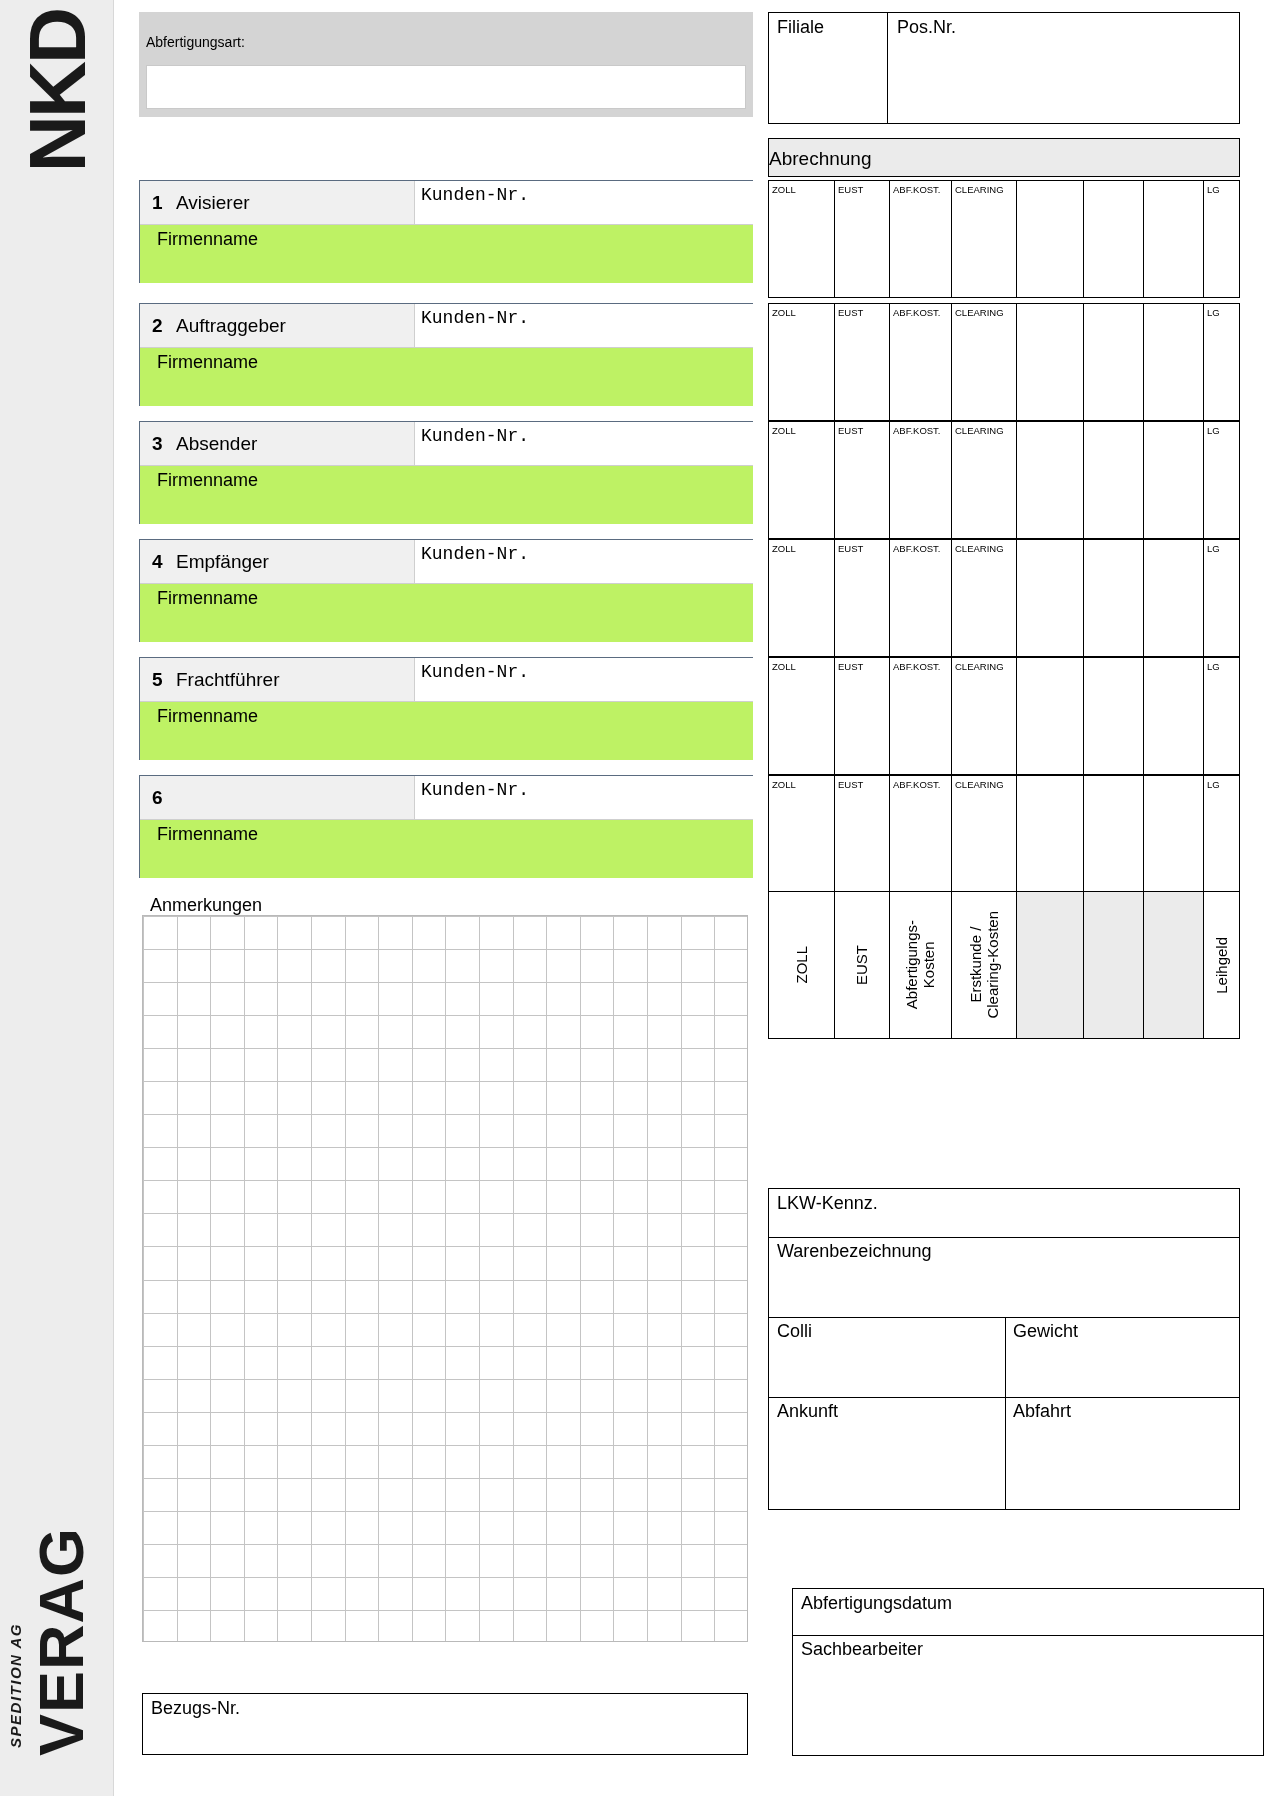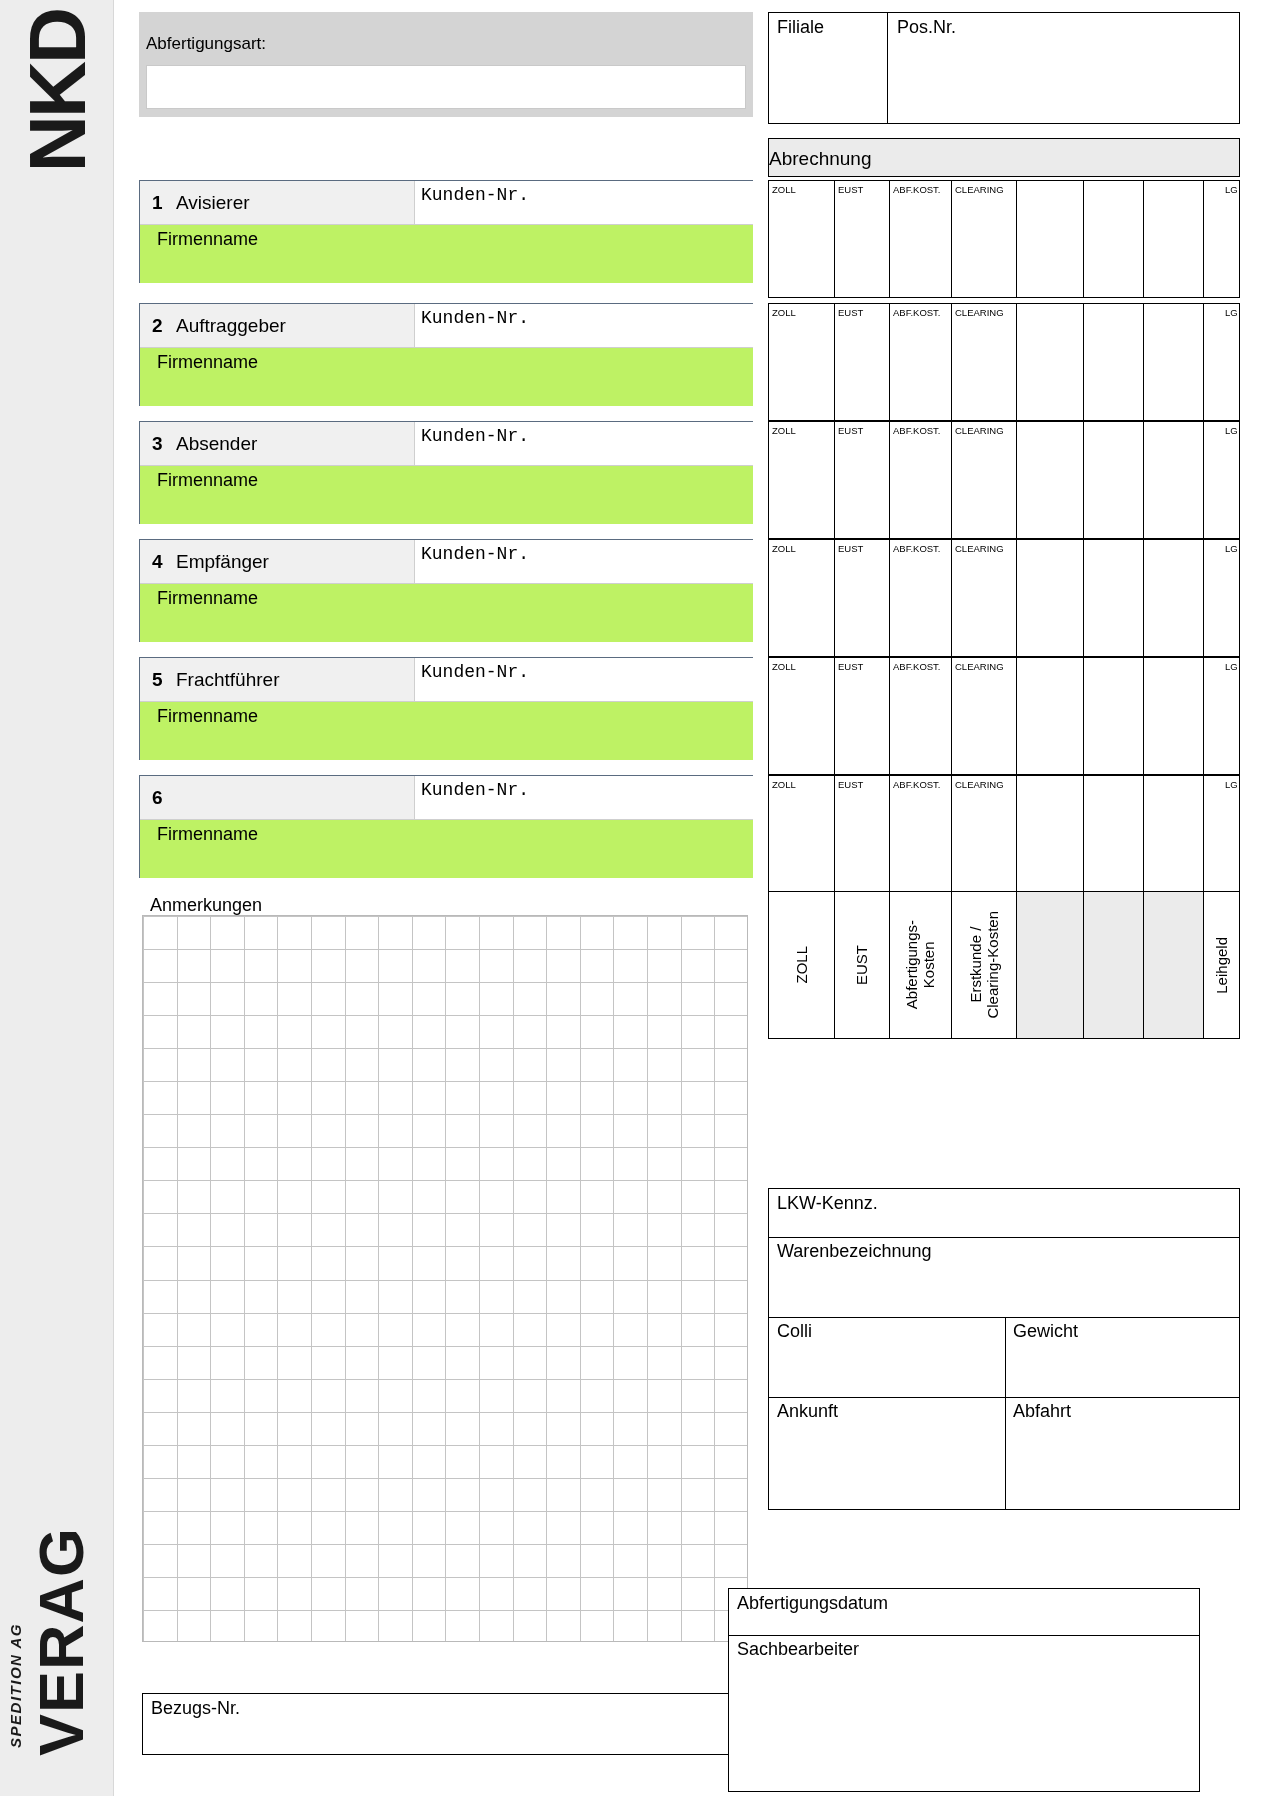--- a/index.html
+++ b/index.html
@@ -100,21 +100,21 @@
 
   
   #abfertigungsart {
     left: 139px; top: 12px; width: 614px; height: 105px;
     background: #d4d4d4;
     border: none;
   }
   #abfertigungsart .title {
     position: absolute;
     left: 7px; top: 22px;
-    font-size: 17px;
+    font-size: 14px;
     color: #000;
   }
   #abfertigungsart .white {
     position: absolute;
     left: 7px; top: 53px;
     width: 600px; height: 44px;
     background: #fff;
     border: 1px solid #c9c9c9;
     box-sizing: border-box;
   }
@@ -199,21 +199,21 @@
     box-sizing: border-box;
     background: #fff;
   }
   .abrow .cell {
     position: absolute;
     top: 0;
     height: 116px;
     border-right: 1px solid #000;
     box-sizing: border-box;
   }
-  .abrow .cell:last-child { border-right: none; margin-left: 18px; }
+  .abrow .cell:last-child { border-right: none; }
   .abrow .cell .clab {
     position: absolute;
     left: 3px; top: 3px;
     font-size: 9.5px;
     white-space: nowrap;
   }
 
   
   #vstrip {
     left: 768px; top: 891px; width: 472px; height: 148px;
@@ -273,21 +273,21 @@
   #lkw-block .hline {
     position: absolute;
     left: 0; width: 470px; height: 1px; background: #000;
   }
   #lkw-block .vline {
     position: absolute;
     top: 0; width: 1px; background: #000;
   }
 
   
-  #abf-block { left: 728px; top: 1588px; width: 472px; height: 204px; }
+  #abf-block { left: 792px; top: 1588px; width: 472px; height: 168px; }
   #abf-block .hline {
     position: absolute;
     left: 0; width: 470px; height: 1px; background: #000;
   }
 </style>
 </head>
 <body>
 
 <div class="page">
 

